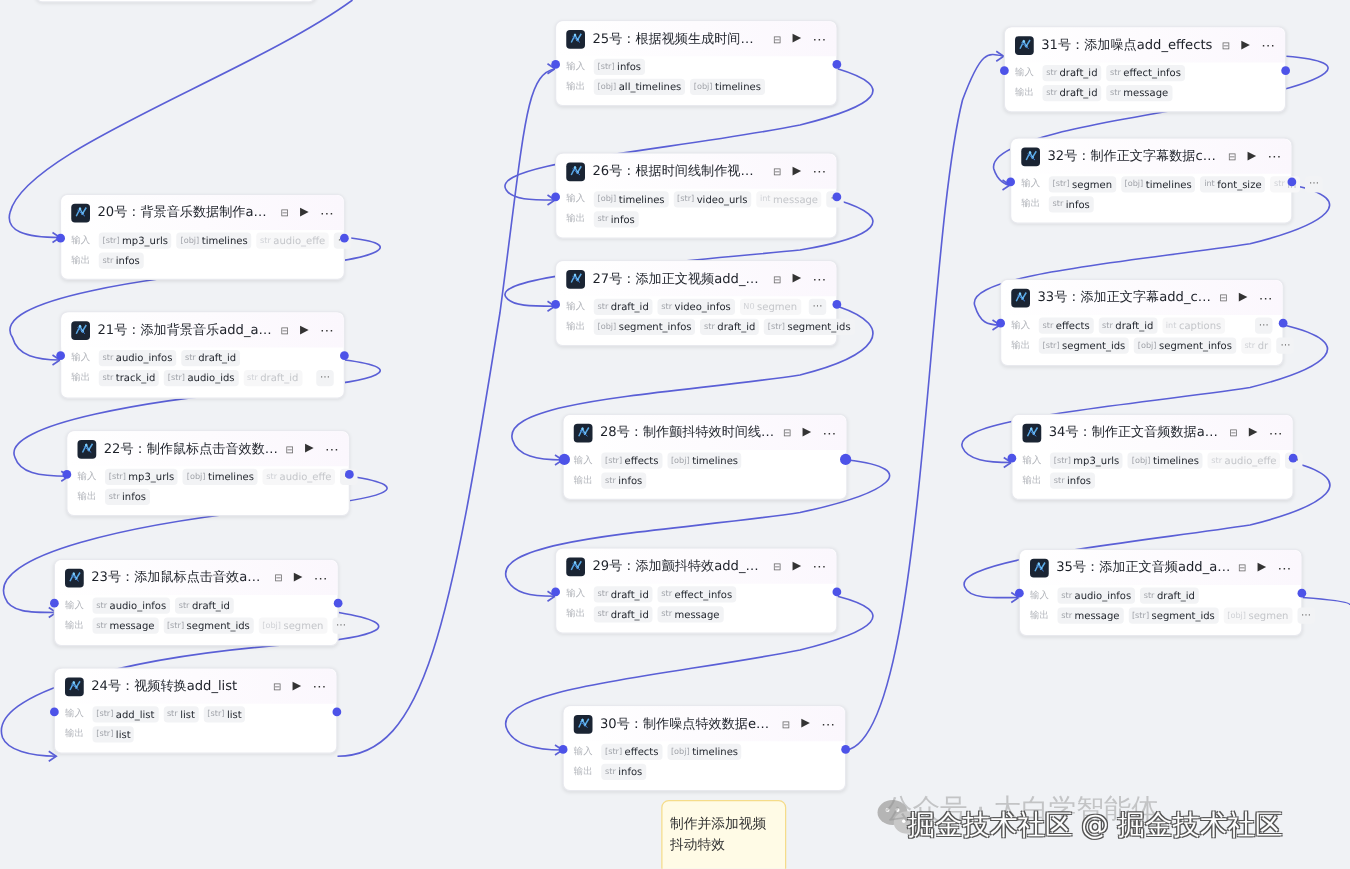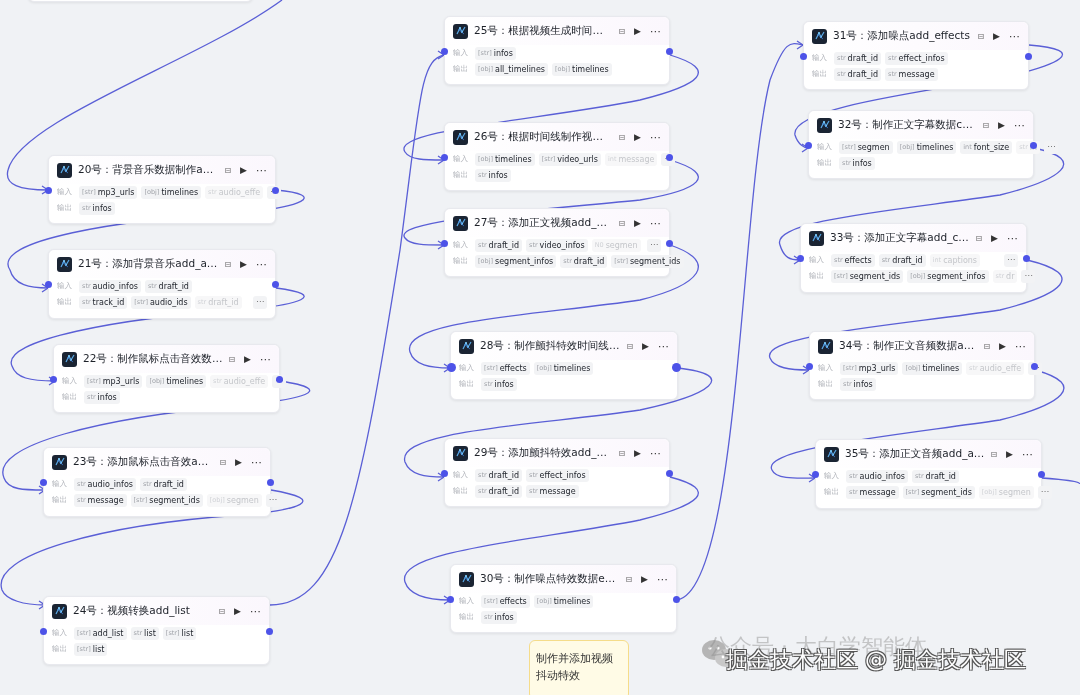--- a/index.html
+++ b/index.html
@@ -270,21 +270,21 @@
           </span>
           <span class="tag fade">
             <span class="t">[obj]</span>
             <span>segmen</span>
           </span>
       <span class="moretag">⋯</span>
     </div>
     <span class="port" style="left:-4px;top:31px;"></span>
     <span class="port" style="right:-4px;top:31px;"></span>
   </div>
-      <div class="node" style="left: 43px; top: 596px; width: 227px; height: 69px;">
+      <div class="node" style="left: 43px; top: 534px; width: 227px; height: 69px;">
     <div class="hdr">
       <span class="ico">
             <svg viewBox="0 0 12 12">
               <path d="M2 9 L5 3 L7 7 L10 2" stroke="#5aa9e6" stroke-width="1.2" fill="none"></path>
               <circle cx="5" cy="3" r="1" fill="#7fd0ff"></circle>
               <circle cx="7" cy="7" r="1" fill="#7fd0ff"></circle>
               <path d="M3 4 L9 9" stroke="#3b7bd1" stroke-width="0.8"></path>
             </svg>
           </span>
       <span class="title">24号：视频转换add_list</span>

